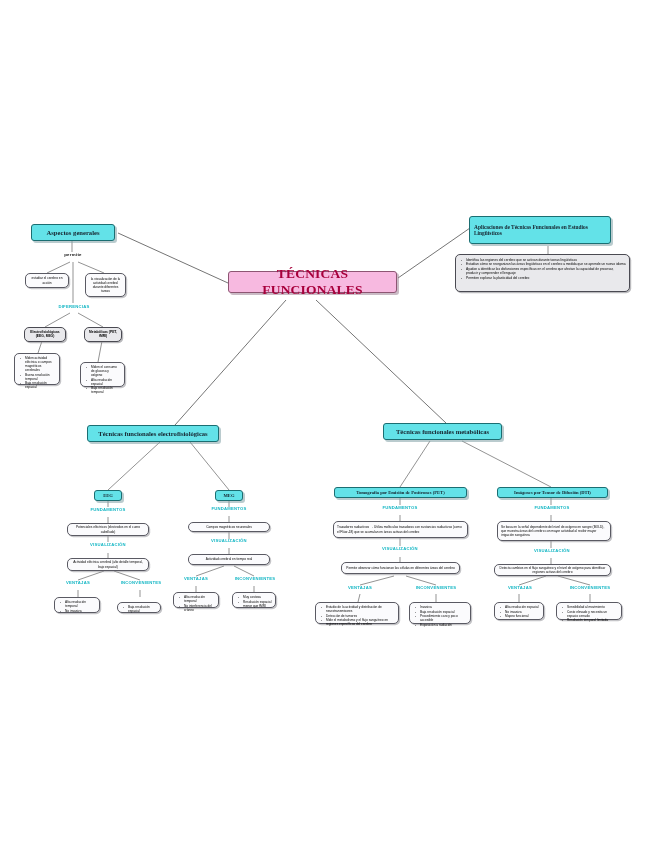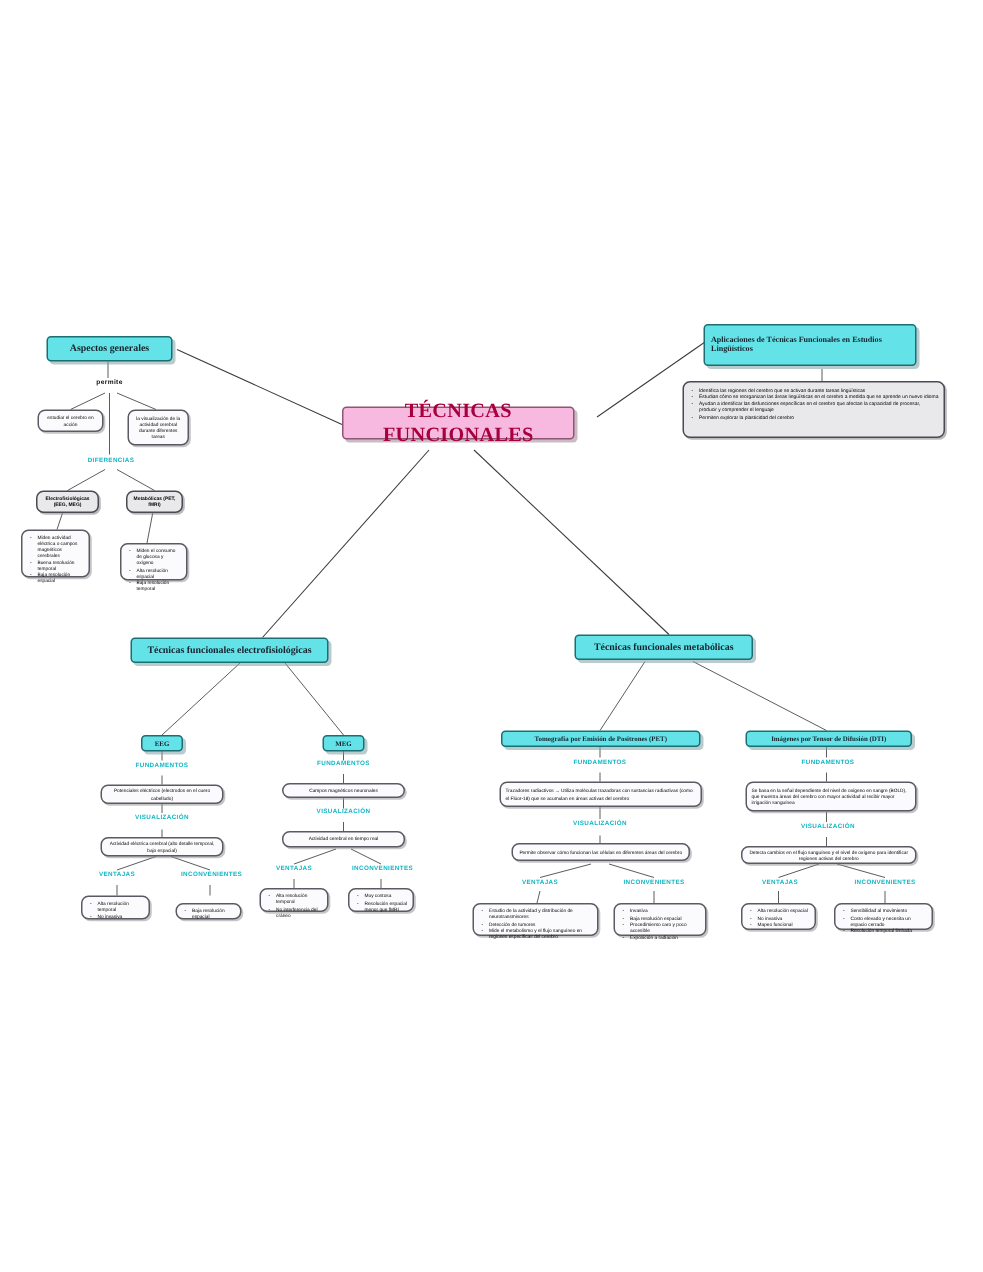--- a/index.html
+++ b/index.html
@@ -201,21 +201,21 @@
       <path d="M551 515 L551 521"></path>
       <path d="M551 541 L551 548"></path>
       <path d="M551 558 L551 566"></path>
       <path d="M546 576 L519 585"></path>
       <path d="M558 576 L590 585"></path>
       <path d="M519 594 L519 602"></path>
       <path d="M590 594 L590 602"></path>
     </g>
   </svg>
 
-  <div class="node root" style="left:228px; top:271px; width:155px; height:22px;">
+  <div class="node root" style="left:228px; top:271px; width:169px; height:22px;">
     <span>TÉCNICAS FUNCIONALES</span>
   </div>
 
   <div class="node teal mid" style="left:31px; top:224px; width:84px; height:17px;">
     <span>Aspectos generales</span>
   </div>
 
   <div class="linklabel dark" style="left:52px; top:252px; width:42px;">permite</div>
 
   <div class="node white" style="left:25px; top:273px; width:44px; height:15px;">

